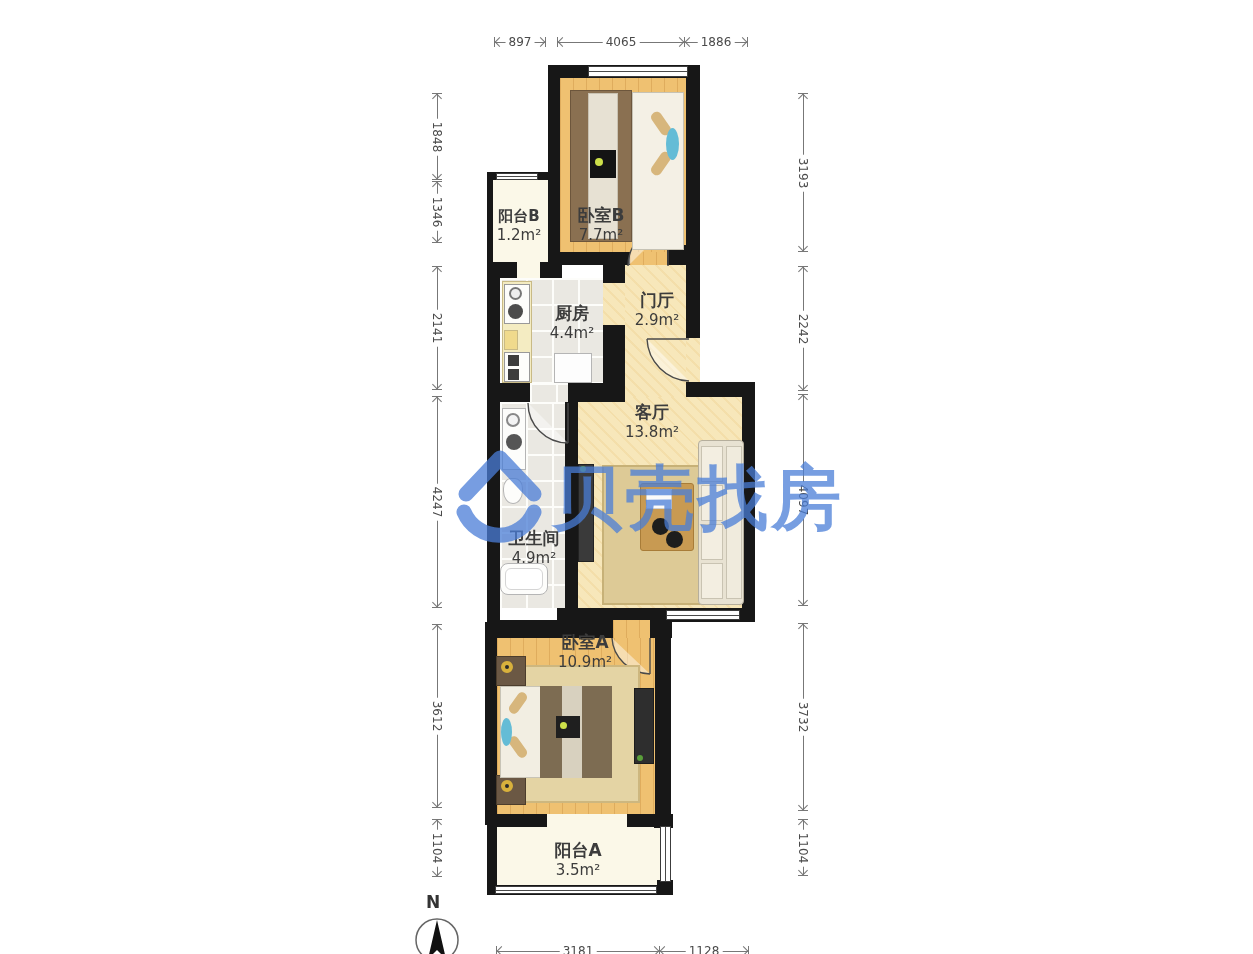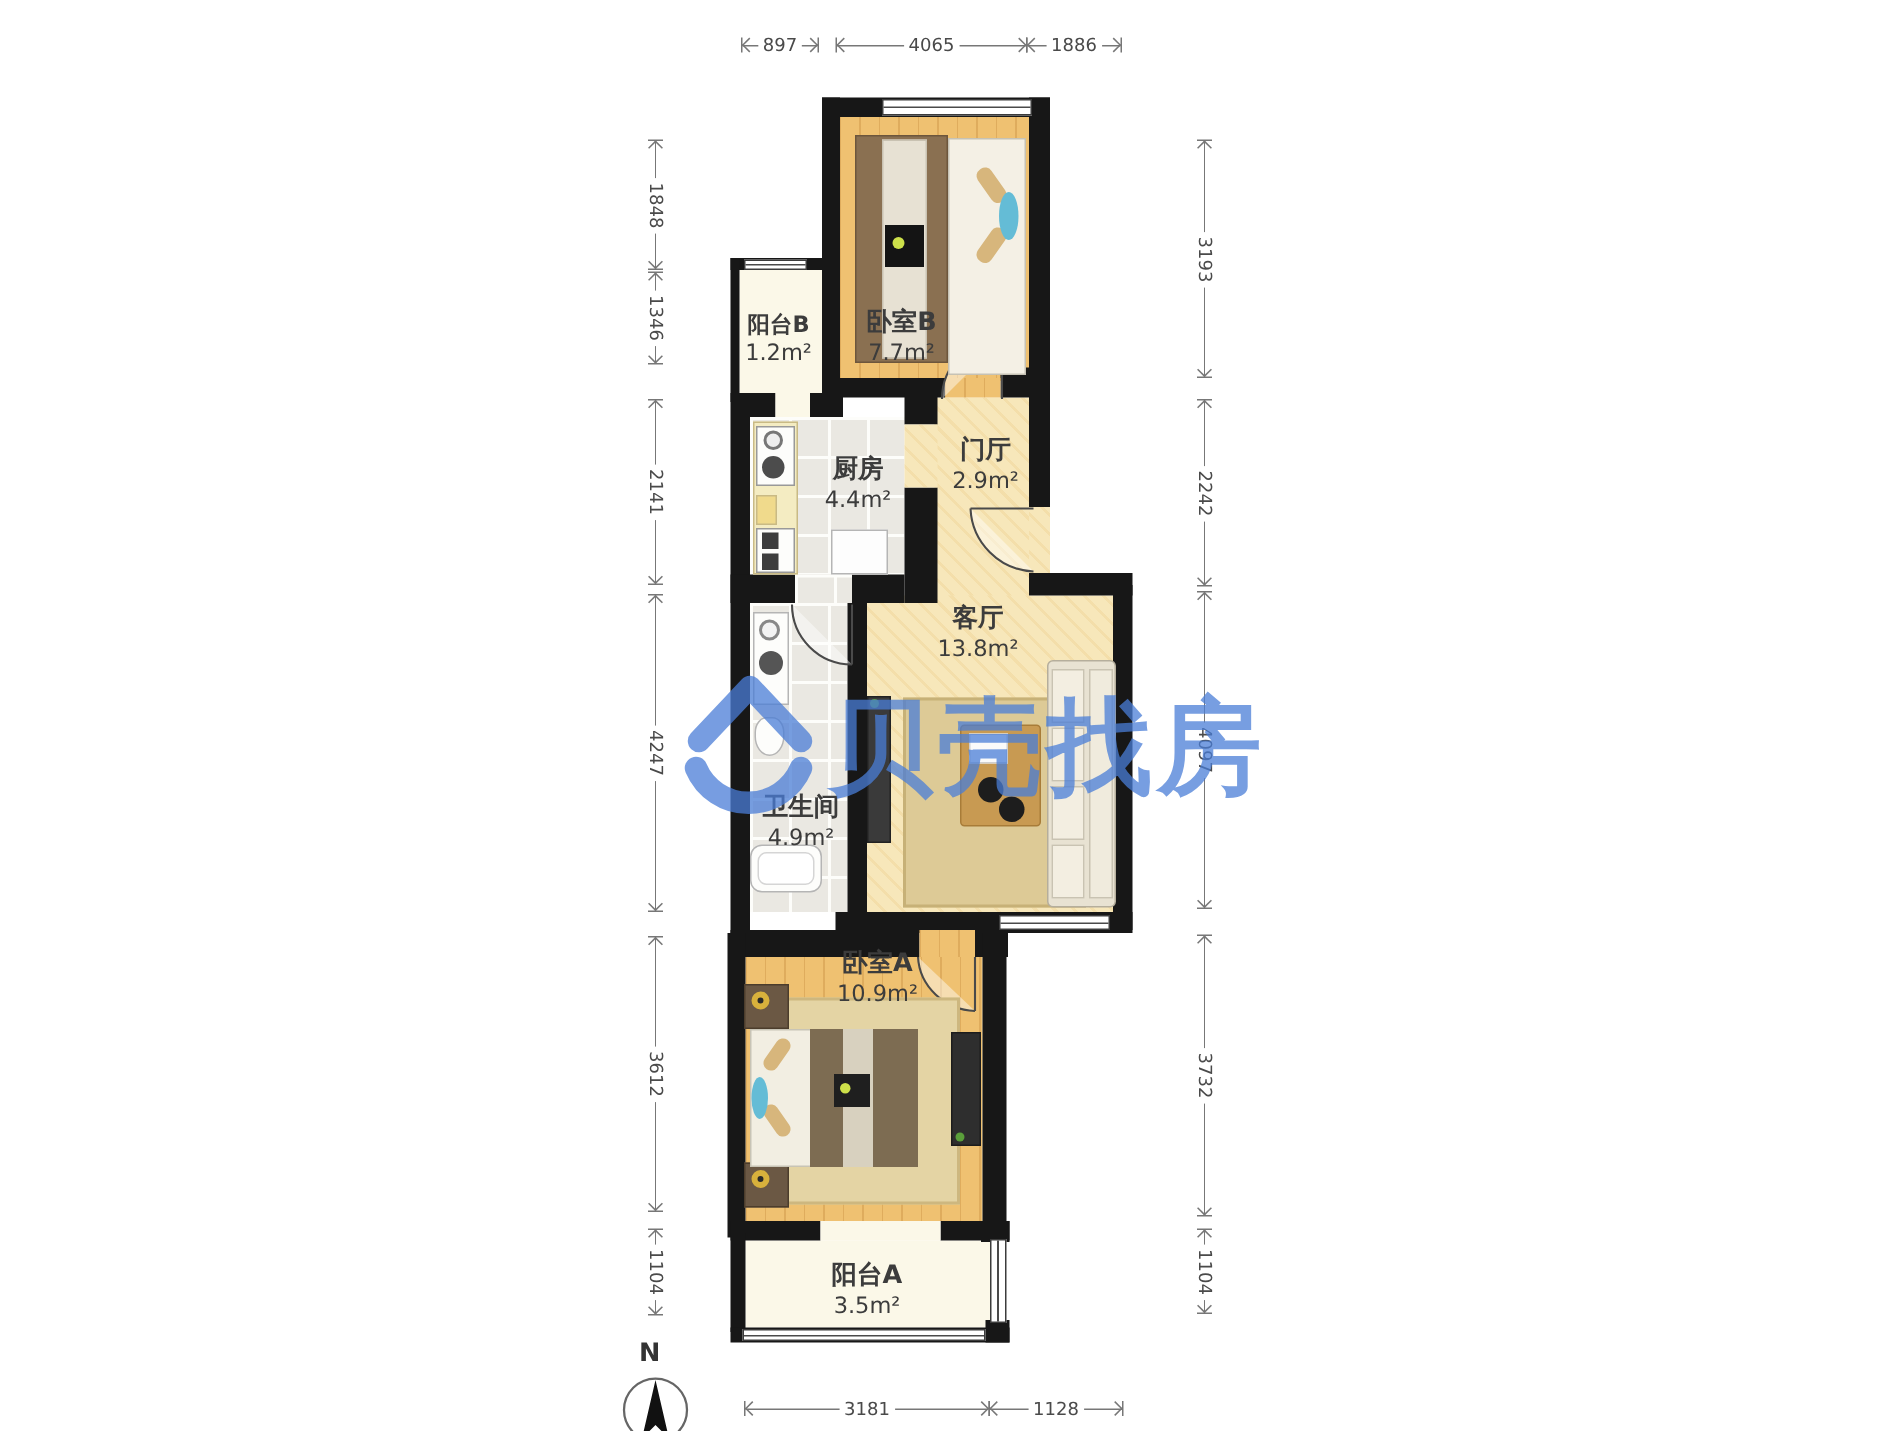--- a/index.html
+++ b/index.html
@@ -26,21 +26,21 @@
   .xpat{background-image:linear-gradient(45deg,transparent 46%,#8d8d8d 46%,#8d8d8d 54%,transparent 54%),
         linear-gradient(-45deg,transparent 46%,#8d8d8d 46%,#8d8d8d 54%,transparent 54%);}
   
   .rlabel{position:absolute;transform:translateX(-50%);text-align:center;color:#3c3c3c;line-height:1.25;white-space:nowrap;}
   .rlabel .rname{font-size:17px;font-weight:600;}
   .rlabel .rarea{font-size:15px;font-weight:500;}
   .rlabel.small .rname{font-size:15px}
   
   .dimh,.dimv{position:absolute;}
   .dimh{height:10px;border-left:1px solid #777;border-right:1px solid #777;
-        background:linear-gradient(#777,#777) center/100% 1px no-repeat;}
+        background:linear-gradient(#777,#777) center/100% 1px no-repeat;margin-top:12px;}
   .dimh::before,.dimh::after{content:"";position:absolute;top:50%;width:6px;height:6px;}
   .dimh::before{left:1px;border-left:1px solid #777;border-bottom:1px solid #777;transform:translateY(-50%) rotate(45deg);}
   .dimh::after{right:1px;border-right:1px solid #777;border-top:1px solid #777;transform:translateY(-50%) rotate(45deg);}
   .dimv{width:10px;border-top:1px solid #777;border-bottom:1px solid #777;
         background:linear-gradient(90deg,transparent calc(50% - .5px),#777 calc(50% - .5px),#777 calc(50% + .5px),transparent calc(50% + .5px));}
   .dimv::before,.dimv::after{content:"";position:absolute;left:50%;width:6px;height:6px;}
   .dimv::before{top:1px;border-left:1px solid #777;border-top:1px solid #777;transform:translateX(-50%) rotate(45deg);}
   .dimv::after{bottom:1px;border-right:1px solid #777;border-bottom:1px solid #777;transform:translateX(-50%) rotate(45deg);}
   .dlbl{position:absolute;left:50%;top:50%;background:#fff;color:#4a4a4a;font-size:12px;
         padding:0 3px;transform:translate(-50%,-50%);white-space:nowrap;}

